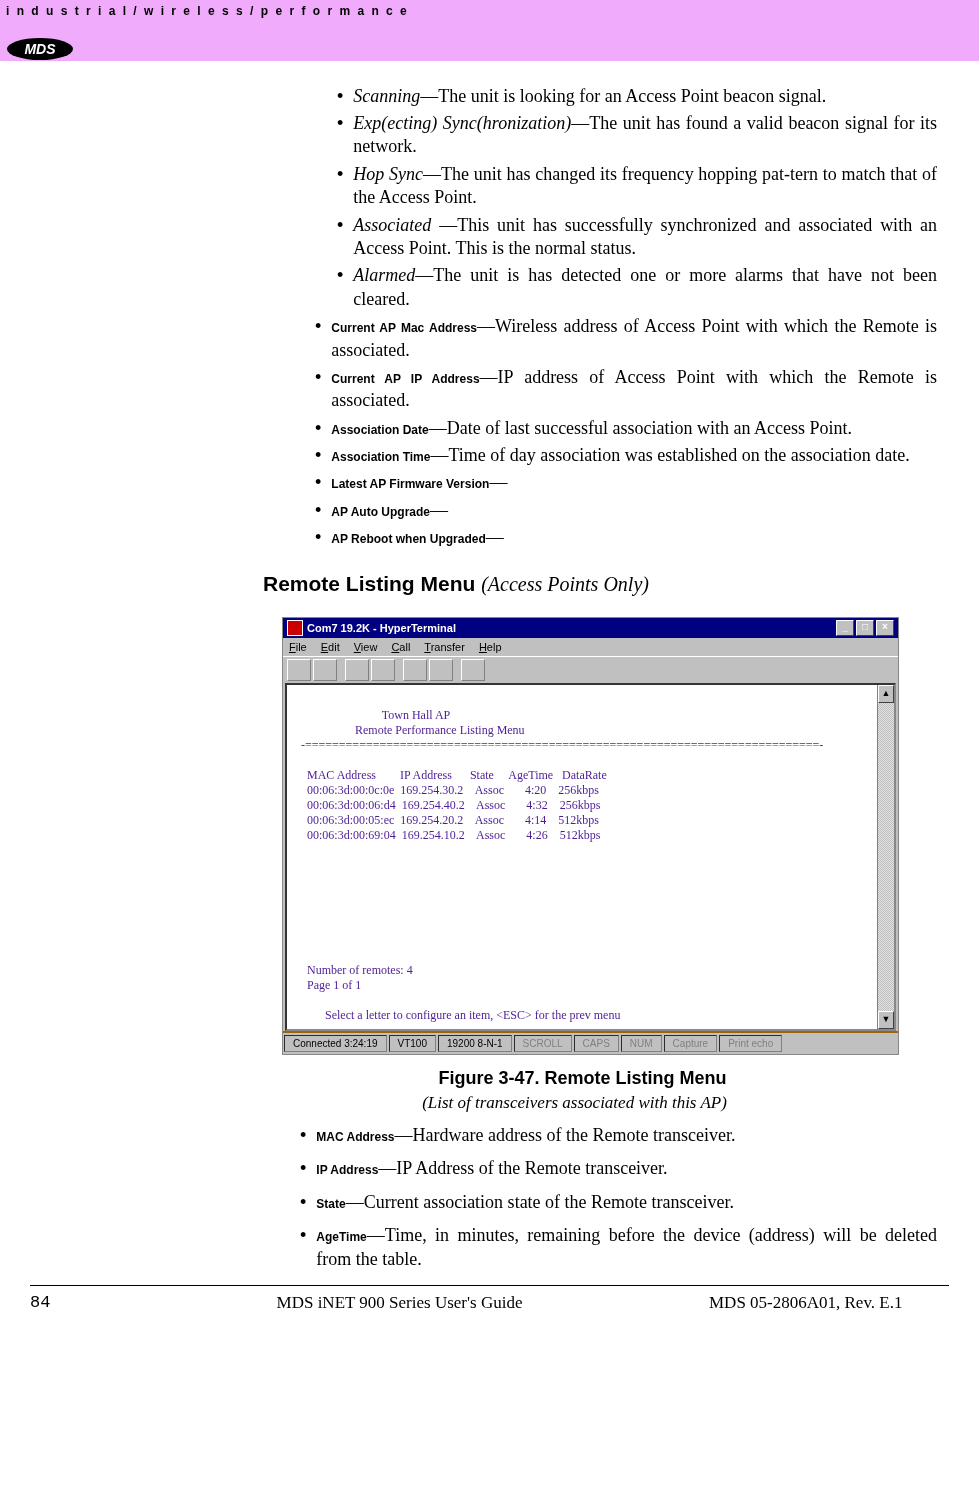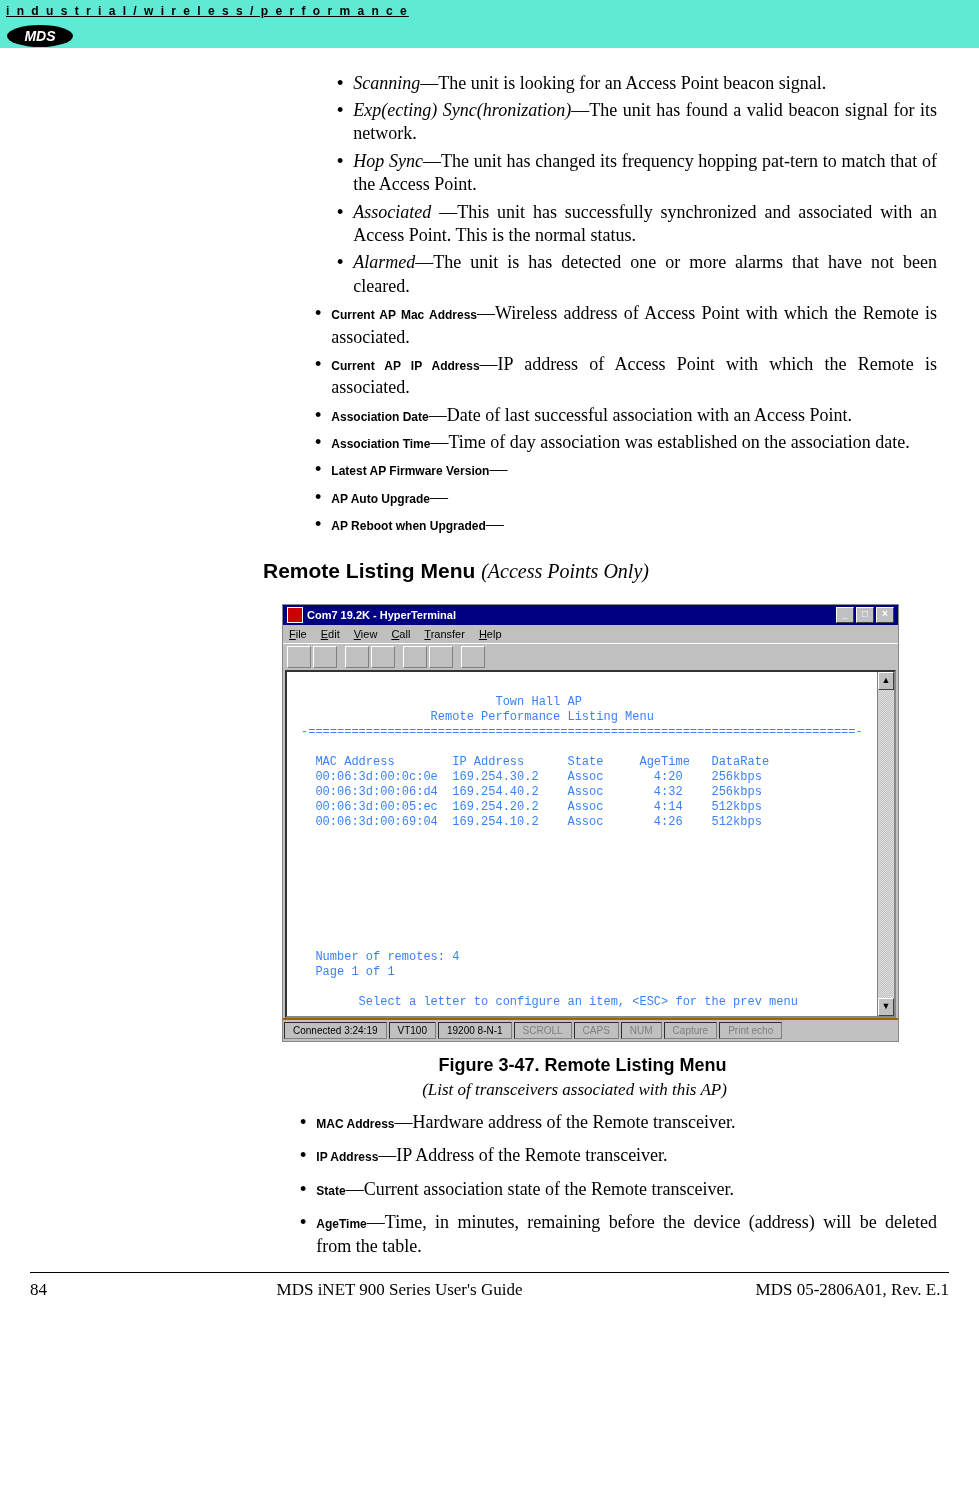--- a/index.html
+++ b/index.html
@@ -6,32 +6,31 @@
     font-family: "Times New Roman", Times, serif;
     font-size: 18px;
     line-height: 1.3;
     margin: 0;
     padding: 0;
     width: 979px;
     background: #fff;
     color: #000;
   }
   .header-strip {
-    background: #5eead4;
+    background: #f0abfc;
     padding: 4px 6px 0 6px;
-    text-decoration: underline;
   }
   .tagline {
     font-family: Arial, sans-serif;
     font-size: 12px;
     font-weight: bold;
     letter-spacing: 2px;
   }
   .logo {
-    margin-top: 4px;
+    margin-top: 17px;
   }
   .logo svg {
     display: block;
   }
   .content {
     padding: 24px 40px 0 40px;
   }
   .indented-list {
     margin-left: 275px;
   }
@@ -149,25 +148,25 @@
   .ht-body {
     background: #fff;
     border: 2px inset #888;
     margin: 0 2px;
     position: relative;
     display: flex;
   }
   .ht-content {
     flex: 1;
     padding: 8px 14px 6px 14px;
-    font-family: Liberation Mono, monospace;
+    font-family: Liberation Serif, serif;
     font-size: 12px;
     line-height: 1.25;
     white-space: pre;
-    color: #3b82f6;
+    color: #4c1d95;
     min-height: 320px;
   }
   .ht-scrollbar {
     width: 16px;
     background: #c0c0c0;
     display: flex;
     flex-direction: column;
     border-left: 1px solid #808080;
   }
   .ht-scrollbtn {
@@ -223,28 +222,29 @@
   }
   .page-footer {
     border-top: 1px solid #000;
     margin: 14px 30px 0 30px;
     padding: 6px 0 20px 0;
     display: flex;
     font-size: 17px;
   }
   .page-footer .pf-left {
     width: 60px;
+    font-family: Liberation Mono, monospace;
   }
   .page-footer .pf-center {
     flex: 1;
     text-align: center;
   }
   .page-footer .pf-right {
     width: 240px;
-    text-align: right;
+    text-align: left;
   }
   .ht-titlebar-icon {
     width: 14px;
     height: 14px;
     margin-right: 4px;
     background: #c00;
     border: 1px solid #fff;
   }
 </style>
 </head>

